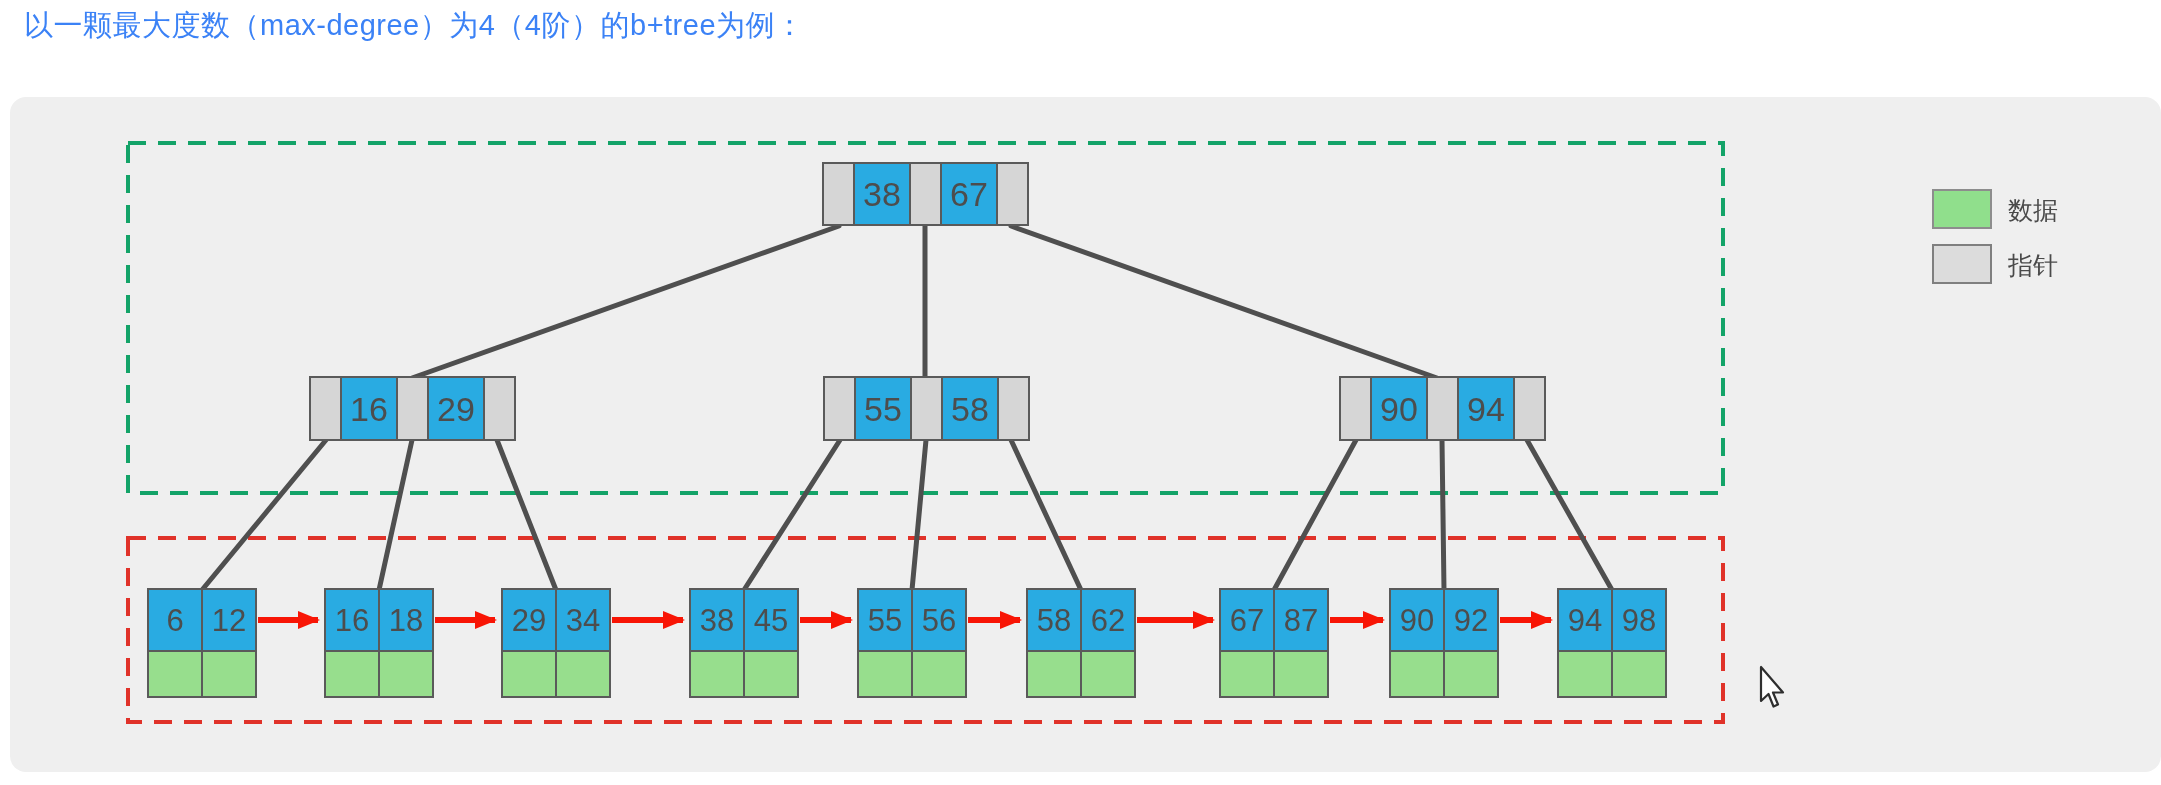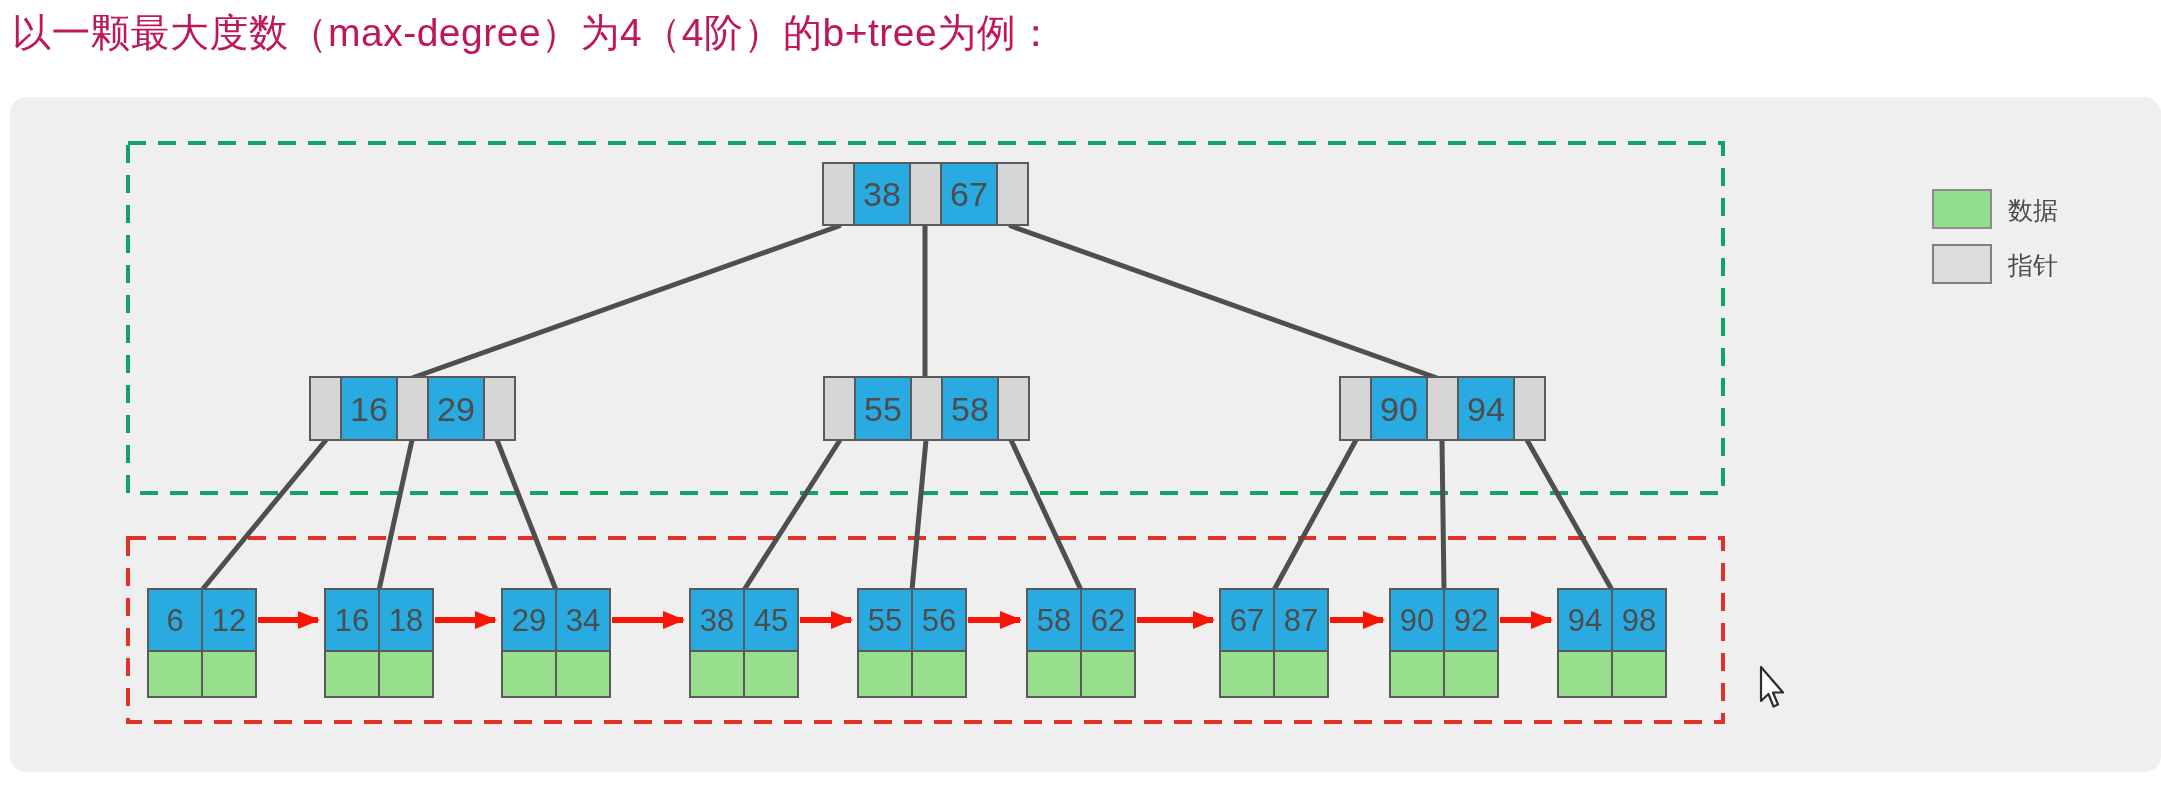--- a/index.html
+++ b/index.html
@@ -2,22 +2,22 @@
 <html><head>
 <meta charset="utf-8">
 <style>
   html,body{margin:0;padding:0;}
   body{
     width:2161px;height:785px;position:relative;overflow:hidden;
     background:#ffffff;
     font-family:"Liberation Sans","DejaVu Sans",sans-serif;
   }
   .page-title{
-    position:absolute;left:12px;top:6px;
-    font-size:39px;color:#be185d;letter-spacing:.5px;
+    position:absolute;left:24px;top:6px;
+    font-size:29px;color:#3b82f6;letter-spacing:.5px;
   }
   svg.diagram{position:absolute;left:0;top:0;}
   text{fill:#4d4d4d;}
   .node-key-text{font-size:34px;}
   .leaf-key-text{font-size:31px;}
   .legend-text{font-size:25px;fill:#4a4a4a;}
   .key-cell{fill:#29abe2;stroke:#5a5a5a;stroke-width:2;}
   .ptr-cell{fill:#d6d6d6;stroke:#5a5a5a;stroke-width:2;}
   .data-cell{fill:#97de8d;stroke:#5a5a5a;stroke-width:2;}
   .tree-edge{stroke:#4f4f4f;stroke-width:5;stroke-linecap:round;}

